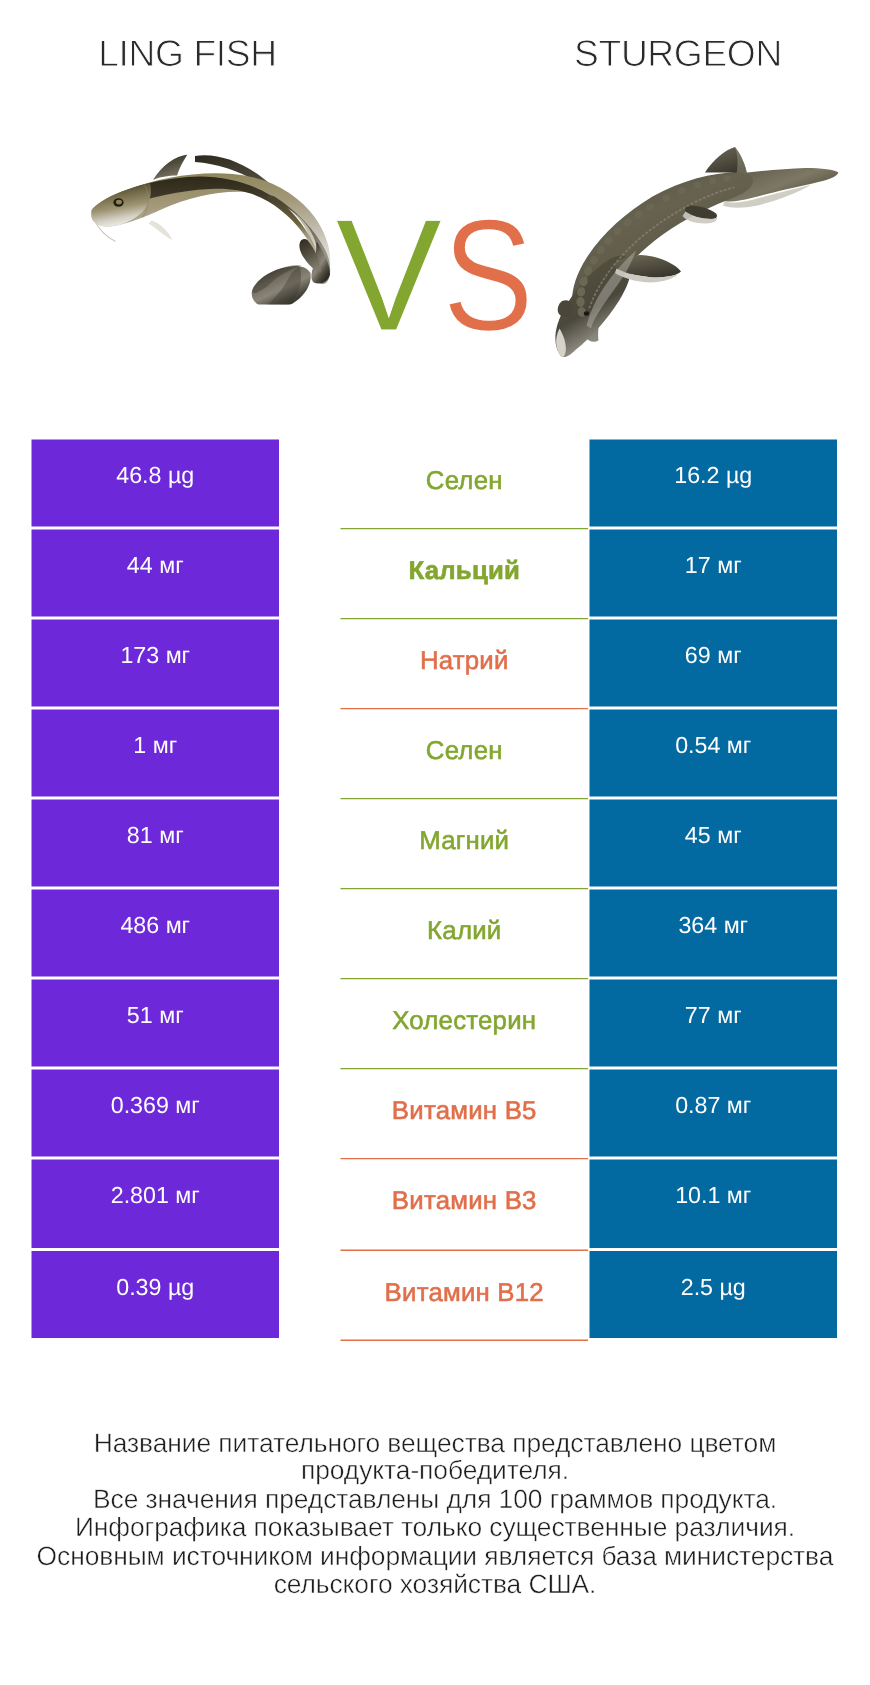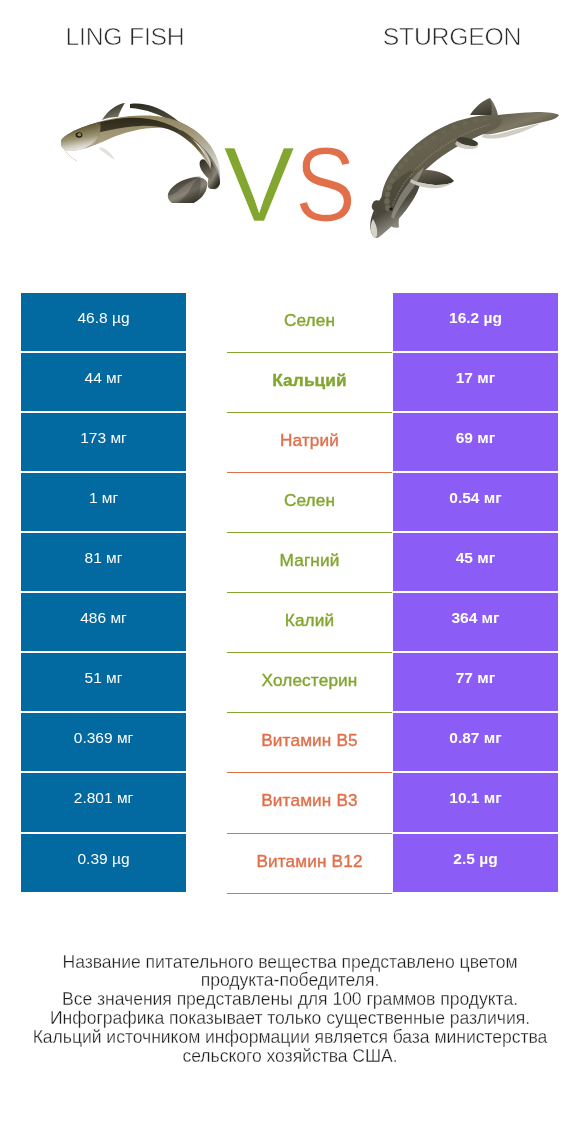--- a/index.html
+++ b/index.html
@@ -34,22 +34,22 @@
   .table { position:absolute; left:21px; top:292.8px; width:537px; }
   .row { display:flex; height:60.08px; }
   .cell { display:flex; align-items:center; justify-content:center;
           box-sizing:border-box; }
   .cell-left, .cell-right { width:179px; color:#fff;
           font-size:15.5px; font-weight:400; height:58.08px; }
   .cell-left span, .cell-right span { display:block; margin-top:-8px; }
   .cell-mid { width:179px; background:#fff; font-size:17.2px; font-weight:400;
           letter-spacing:0.15px; height:60.08px;margin-left:40px; }
   .cell-mid span { display:block; margin-top:-4px; }
-  .cell-left { background:#0369a1; margin-right:1px; }
-  .cell-right { background:#8b5cf6; margin-left:1px;font-weight:bold; }
+  .cell-left { background:#6d28d9; margin-right:1px; }
+  .cell-right { background:#0369a1; margin-left:1px; }
 
   
   .footer { position:absolute; left:0; top:952.5px; width:580px; text-align:center;
             font-size:17.6px; line-height:18.97px; color:#1d1d1d; font-weight:400;
             -webkit-text-stroke:0.3px #ffffff; letter-spacing:-0.05px; }
   .footer div { white-space:nowrap; }
 </style>
 </head>
 <body>
 
@@ -296,16 +296,16 @@
       <div class="cell cell-right">
           <span>2.5 µg</span>
         </div>
     </div>
   </div>
   <div class="footer">
     <div>Название питательного вещества представлено цветом</div>
     <div>продукта-победителя.</div>
     <div>Все значения представлены для 100 граммов продукта.</div>
     <div>Инфографика показывает только существенные различия.</div>
-    <div>Кальций источником информации является база министерства</div>
+    <div>Основным источником информации является база министерства</div>
     <div>сельского хозяйства США.</div>
   </div>
 </div>
 
 </body></html>

